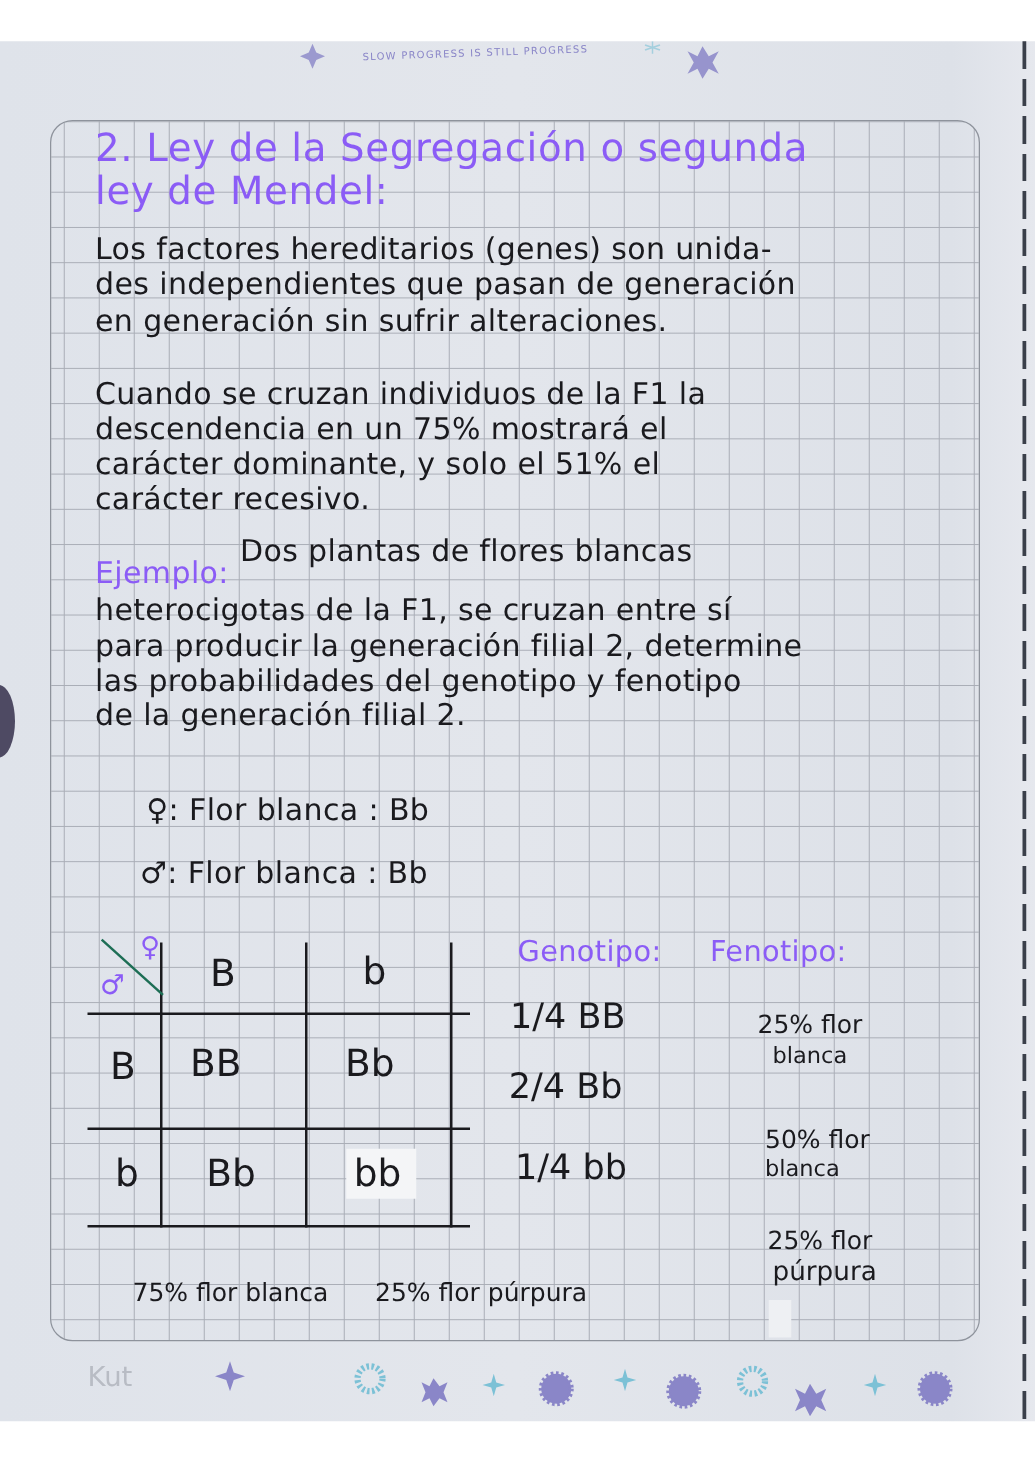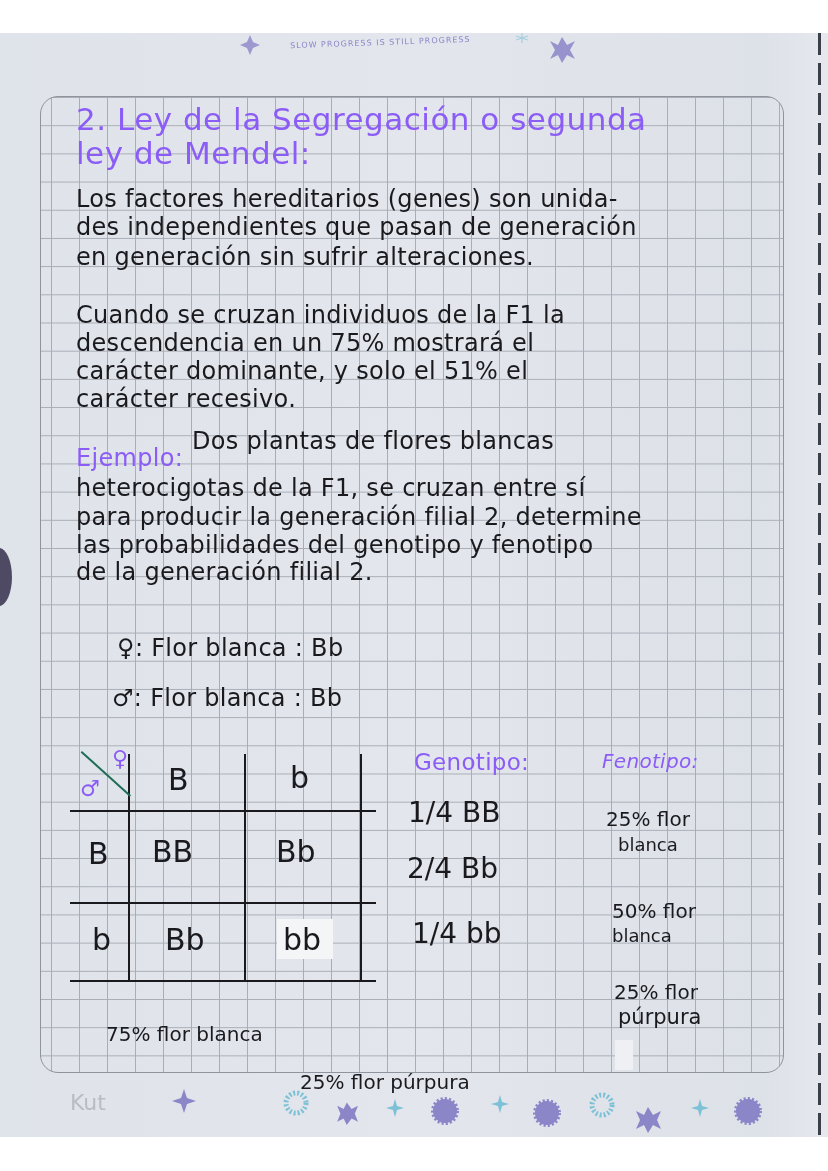--- a/index.html
+++ b/index.html
@@ -106,30 +106,30 @@
 <div class="hw cell" style="left:276px;top:834px;">Bb</div>
 <div class="hw cell" style="left:165px;top:922px;">Bb</div>
 <div class="bb-white"></div>
 <div class="hw cell" style="left:283px;top:922px;">bb</div>
 
 <div class="hw body green" style="left:414px;top:749px;font-size:23px;">Genotipo:</div>
 <div class="hw" style="left:408px;top:796px;font-size:28px;">1/4 BB</div>
 <div class="hw" style="left:407px;top:852px;font-size:28px;">2/4 Bb</div>
 <div class="hw" style="left:412px;top:917px;font-size:28px;">1/4 bb</div>
 
-<div class="hw body green" style="left:602px;top:749px;font-size:20px;font-style:italic;">Fenotipo:</div>
+<div class="hw body green" style="left:568px;top:749px;font-size:23px;">Fenotipo:</div>
 <div class="hw" style="left:606px;top:807px;font-size:20px;">25% flor</div>
 <div class="hw" style="left:618px;top:834px;font-size:18px;">blanca</div>
 <div class="hw" style="left:612px;top:899px;font-size:20px;">50% flor</div>
 <div class="hw" style="left:612px;top:925px;font-size:18px;">blanca</div>
 <div class="hw" style="left:614px;top:980px;font-size:20px;">25% flor</div>
 <div class="hw" style="left:618px;top:1005px;font-size:21px;">púrpura</div>
 
 <div class="hw" style="left:106px;top:1022px;font-size:20px;">75% flor blanca</div>
-<div class="hw" style="left:300px;top:1022px;font-size:20px;margin-top:48px;">25% flor púrpura</div>
+<div class="hw" style="left:300px;top:1022px;font-size:20px;">25% flor púrpura</div>
 <div class="smudge"></div>
 
 <div class="hw" style="left:70px;top:1090px;font-size:22px;color:#b8bcc4;">Kut</div>
 <svg style="position:absolute;left:170px;top:1085px;width:600px;height:50px;" viewBox="0 0 600 50">
   <path d="M14 4 L17 13 L26 16 L17 19 L14 28 L11 19 L2 16 L11 13 Z" fill="#8a86c8"></path>
   <path d="M70 12 A14 14 0 1 0 84 42 A11 11 0 1 1 70 12 Z" fill="#7cc1d6"></path>
   <circle cx="126" cy="18" r="10" fill="none" stroke="#7cc1d6" stroke-width="5" stroke-dasharray="2 2"></circle>
   <path d="M176 22 L182 30 L190 26 L186 36 L190 46 L182 42 L176 50 L172 42 L164 46 L168 36 L164 26 L172 30 Z" fill="#8a86c8" transform="scale(0.8) translate(45,0)"></path>
   <path d="M225 14 L227 21 L234 23 L227 25 L225 32 L223 25 L216 23 L223 21 Z" fill="#7cc1d6"></path>
   <circle cx="275" cy="26" r="12" fill="#8a86c8" stroke="#8a86c8" stroke-width="4" stroke-dasharray="2 2"></circle>

